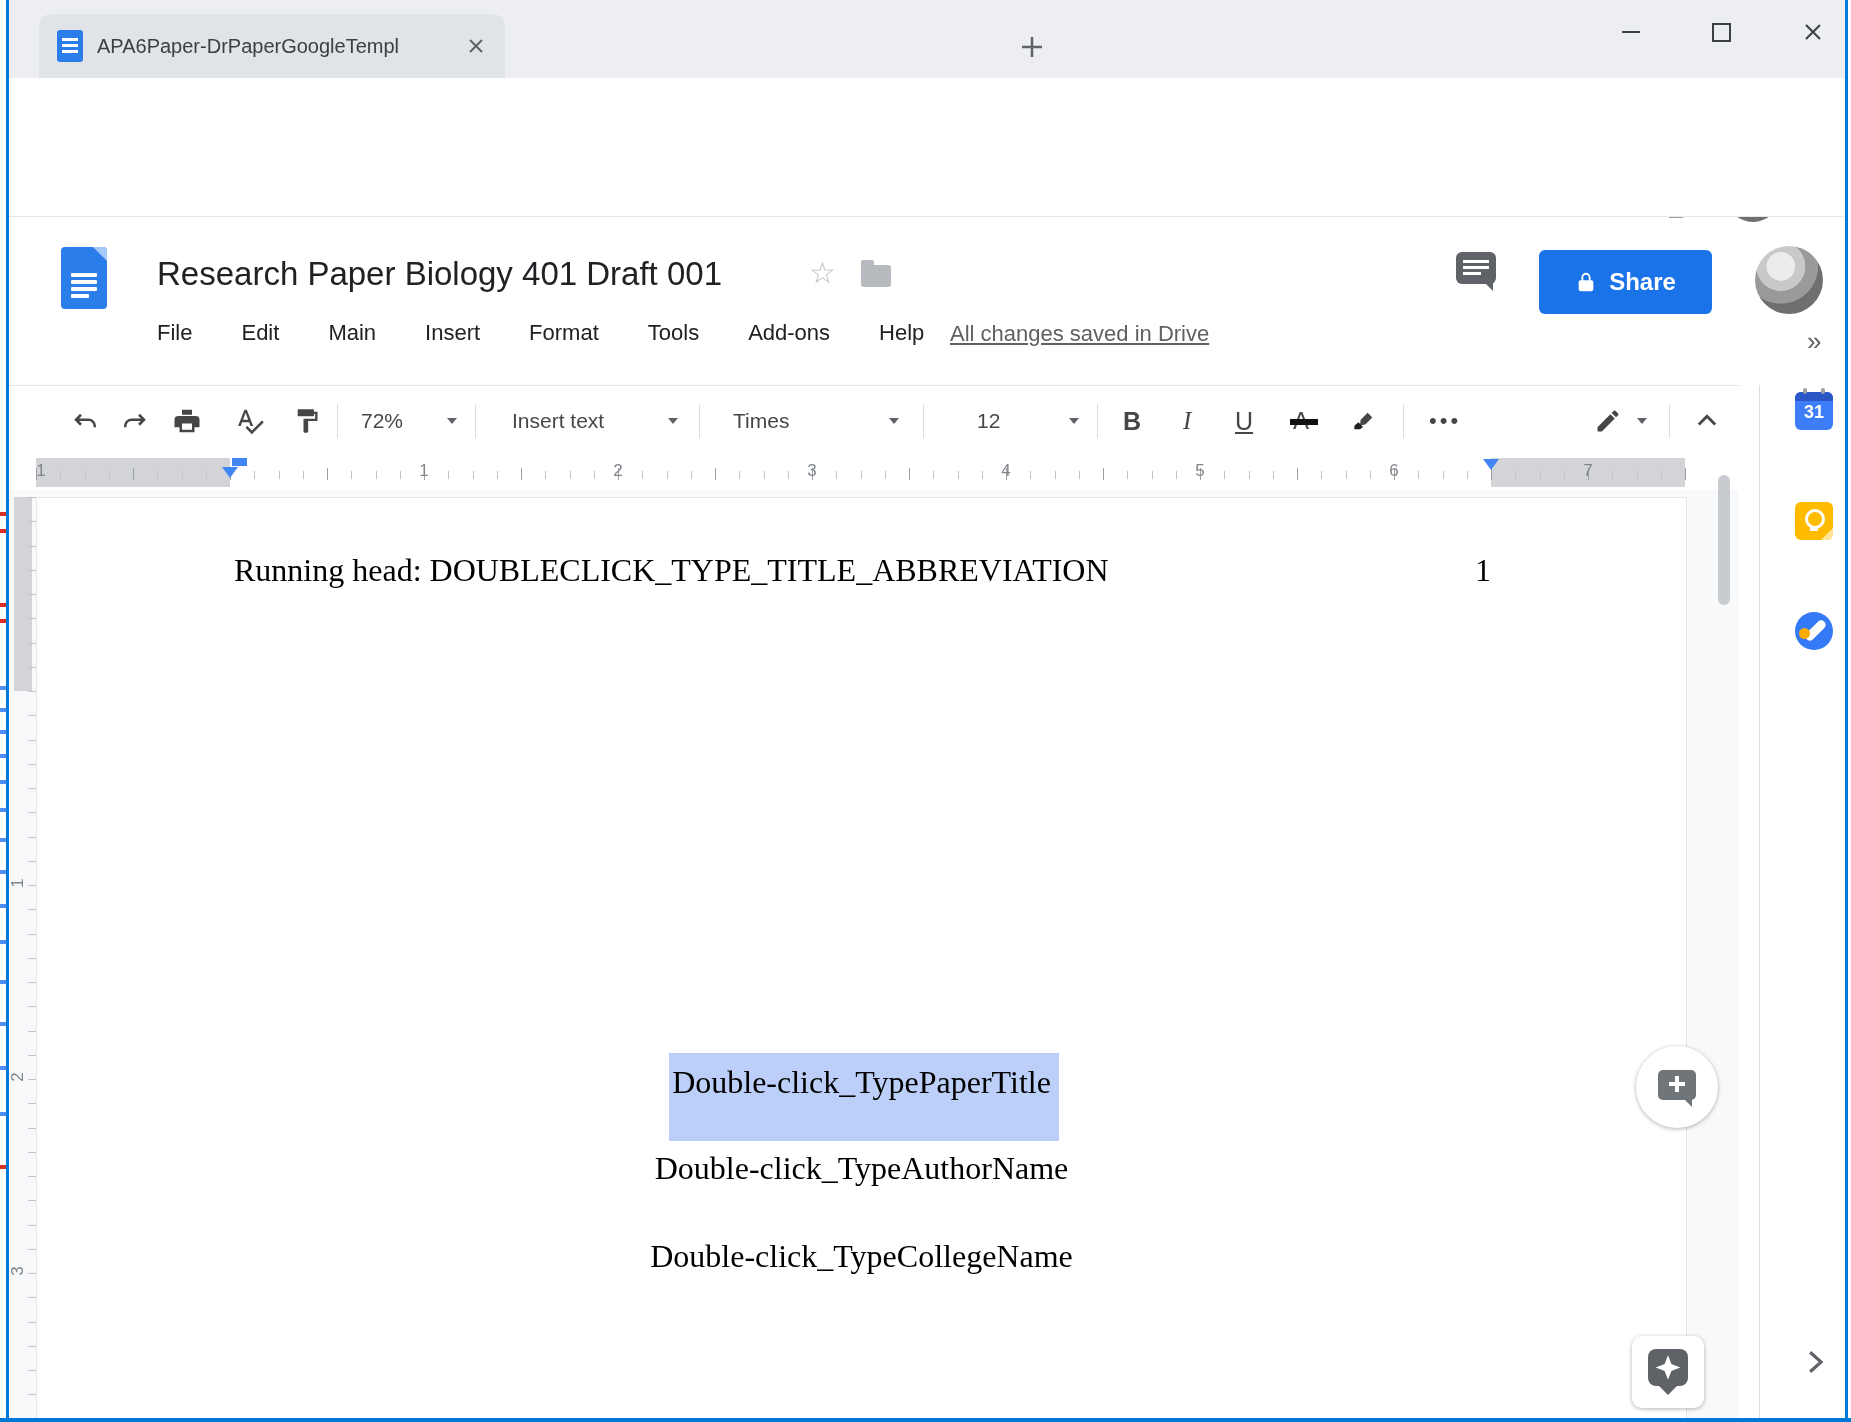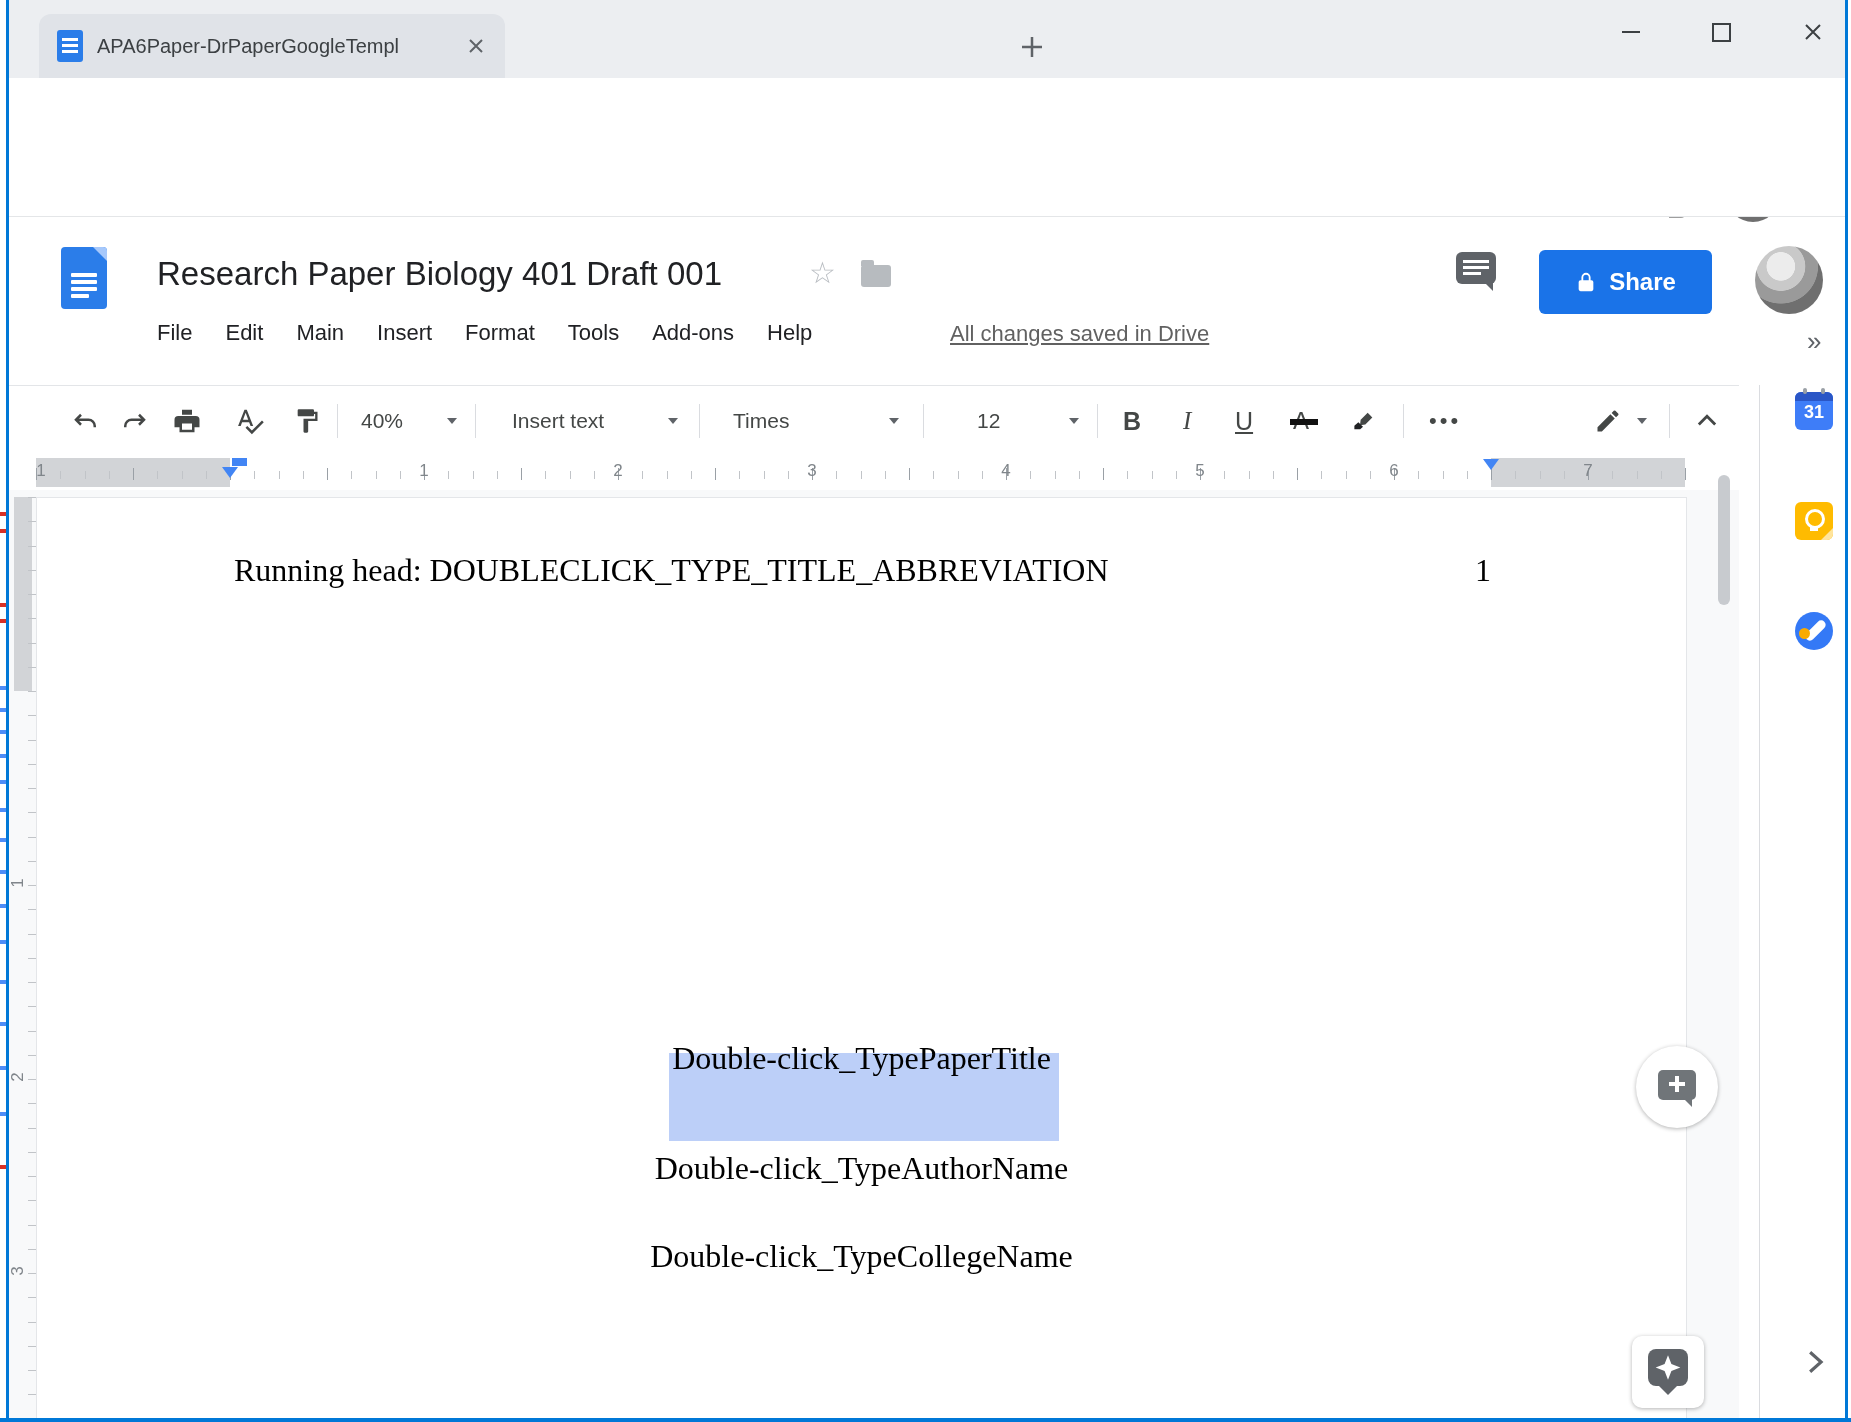--- a/index.html
+++ b/index.html
@@ -38,21 +38,21 @@
   .bookbar{left:9px;top:158px;width:1836px;height:58px;background:#fff;border-bottom:1px solid #e4e6e8;}
   .bm-label{top:174px;font-size:21px;color:#3c4043;white-space:nowrap;}
   .grid9{top:172px;width:28px;height:28px;display:grid;grid-template-columns:repeat(3,1fr);gap:3px;}
   .grid9 i{width:6px;height:6px;border-radius:2px;}
   
   .docshead{left:9px;top:217px;width:1660px;height:168px;background:#fff;}
   .docs-icon{left:52px;top:30px;width:46px;height:62px;background:#2b7de9;border-radius:4px;position:absolute;overflow:hidden;}
   .docs-icon .fold{position:absolute;right:0;top:0;width:0;height:0;border-left:14px solid transparent;border-top:14px solid #a6c8fb;}
   .docs-icon i{position:absolute;left:10px;width:26px;height:4px;background:#fff;border-radius:1px;}
   .doc-title{left:148px;top:38px;font-size:33px;color:#202124;position:absolute;white-space:nowrap;}
-  .hmenu{left:148px;top:103px;display:flex;gap:33px;font-size:22px;color:#202124;position:absolute;}
+  .hmenu{left:148px;top:103px;display:flex;gap:49px;font-size:22px;color:#202124;position:absolute;}
   .hmenu span{cursor:pointer;}
   .saved{left:941px;top:104px;font-size:22px;color:#616161;text-decoration:underline;position:absolute;}
   .comment-ic{left:1447px;top:35px;width:40px;height:32px;background:#5f6368;border-radius:6px;position:absolute;}
   .comment-ic i{position:absolute;left:7px;width:26px;height:3px;background:#fff;}
   .comment-ic .tail{position:absolute;right:3px;top:30px;width:0;height:0;border-top:9px solid #5f6368;border-left:9px solid transparent;}
   .share-btn{left:1530px;top:33px;width:173px;height:64px;background:#1a73e8;border-radius:6px;position:absolute;
              display:flex;align-items:center;justify-content:center;gap:12px;color:#fff;font-size:24px;font-weight:600;cursor:pointer;}
   
   .toolbar{left:9px;top:385px;width:1730px;height:70px;background:#fff;border-top:1px solid #e3e5e8;}
   .tb{position:absolute;top:0;height:70px;display:flex;align-items:center;color:#444746;}
@@ -306,21 +306,21 @@
       </svg>
     </div>
   <div class="tb" style="left:284px">
     <svg width="28" height="28" viewBox="0 0 24 24">
         <path d="M18 4V3a1 1 0 0 0-1-1H5a1 1 0 0 0-1 1v4a1 1 0 0 0 1 1h12a1 1 0 0 0 1-1V6h1v4H9v11a1 1 0 0 0 1 1h2a1 1 0 0 0 1-1v-9h8V4h-3z" fill="#444746"></path>
       </svg>
     </div>
   <div class="tb-sep" style="left:328px"></div>
 
   <div class="tb" style="left:352px">
-    <span class="tb-label">40%</span>
+    <span class="tb-label">72%</span>
     </div>
   <span class="caret" style="left:438px"></span>
   <div class="tb-sep" style="left:466px"></div>
 
   <div class="tb" style="left:503px">
     <span class="tb-label">Insert text</span>
     </div>
   <span class="caret" style="left:659px"></span>
   <div class="tb-sep" style="left:690px"></div>
 
@@ -389,21 +389,21 @@
   <div class="vmarg"></div>
   <div class="vticks"></div>
   <span class="vnum" style="top:383px">1</span>
   <span class="vnum" style="top:577px">2</span>
   <span class="vnum" style="top:771px">3</span>
 
   <div class="pagepaper">
     <div class="doctext" style="left:197px;top:52px">Running head: DOUBLECLICK_TYPE_TITLE_ABBREVIATION</div>
     <div class="doctext" style="left:1263px;top:52px;width:191px;text-align:right">1</div>
     <div class="hl-rect"></div>
-    <div class="doctext centerline" style="top:540px">Double-click_TypePaperTitle</div>
+    <div class="doctext centerline" style="top:564px">Double-click_TypePaperTitle</div>
     <div class="doctext centerline" style="top:650px">Double-click_TypeAuthorName</div>
     <div class="doctext centerline" style="top:738px">Double-click_TypeCollegeName</div>
   </div>
 
   <div class="scroll-thumb"></div>
 
   <div class="addcomment">
     <div class="bub">
       <span class="pl-h"></span>
         <span class="pl-v"></span>

